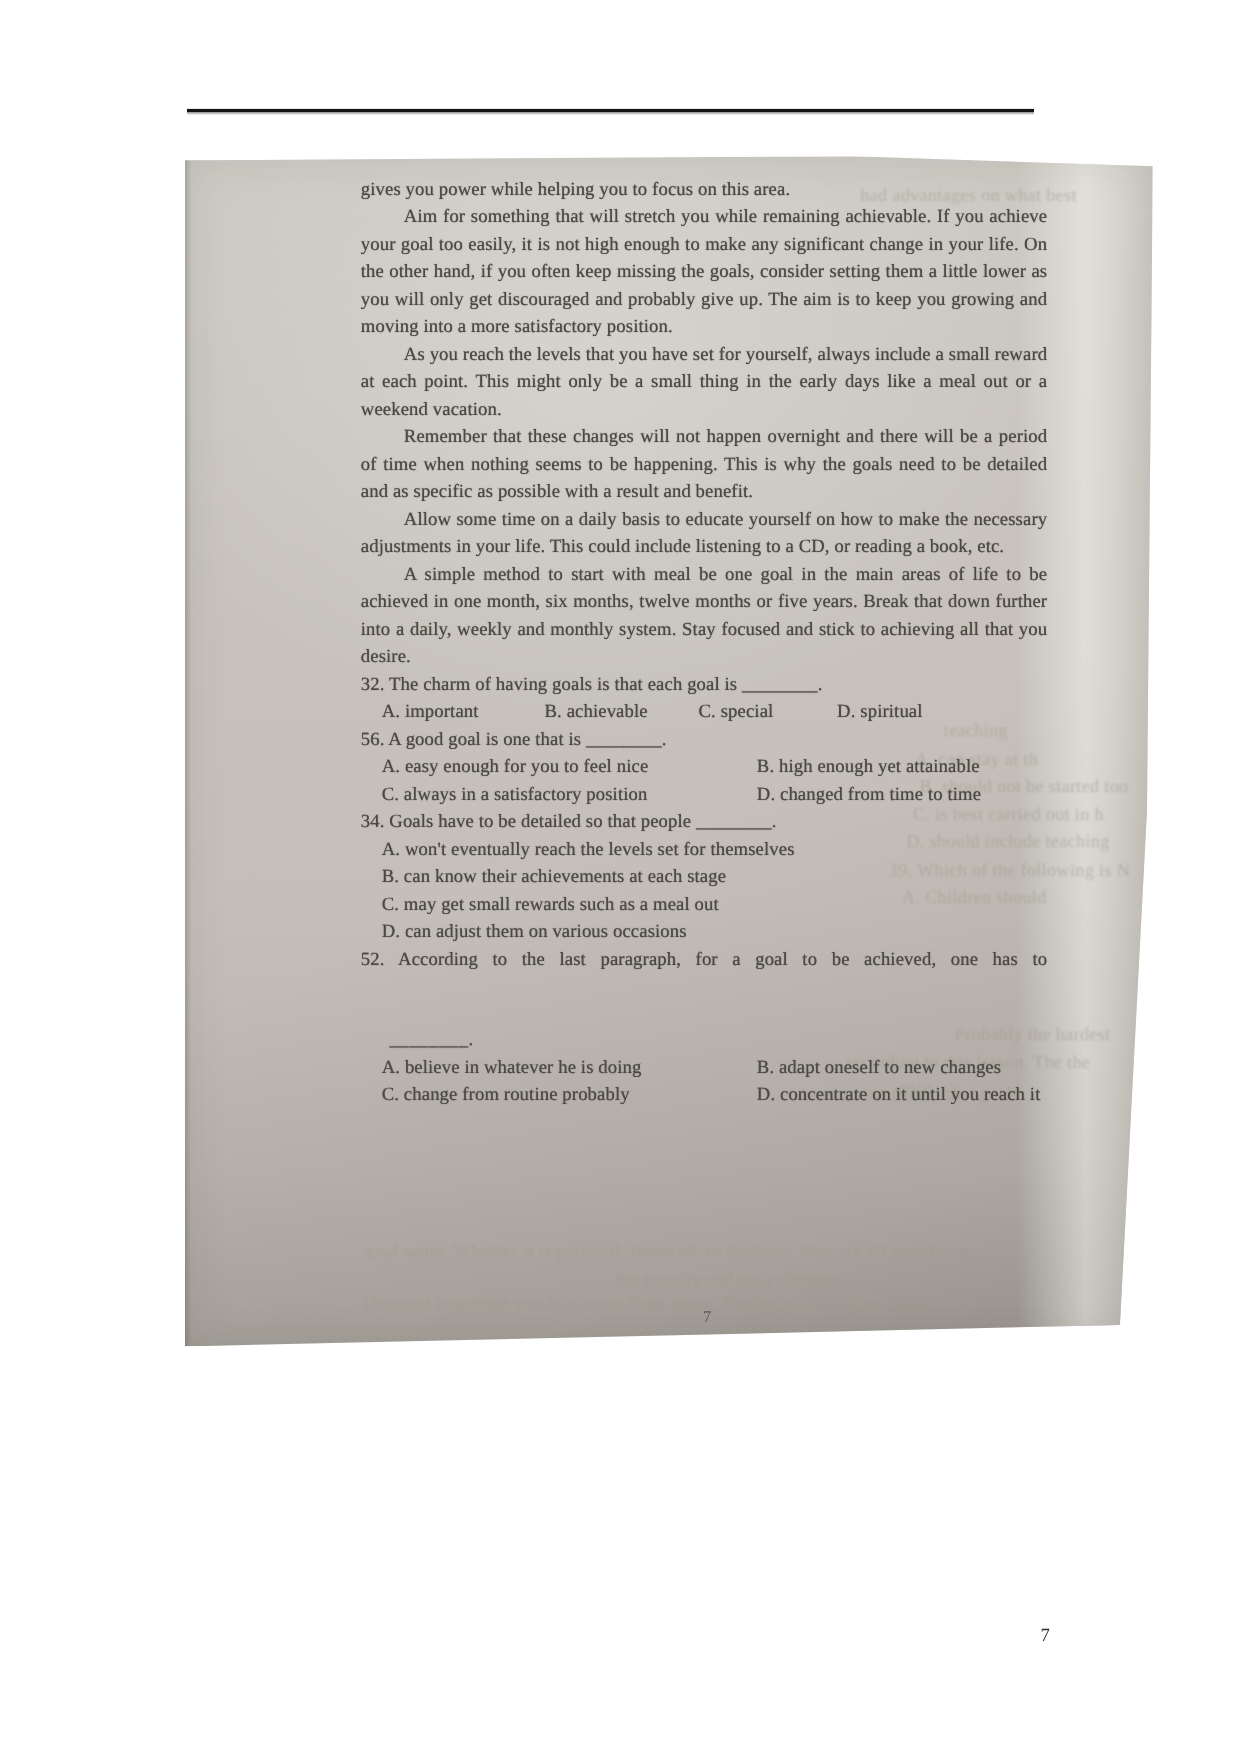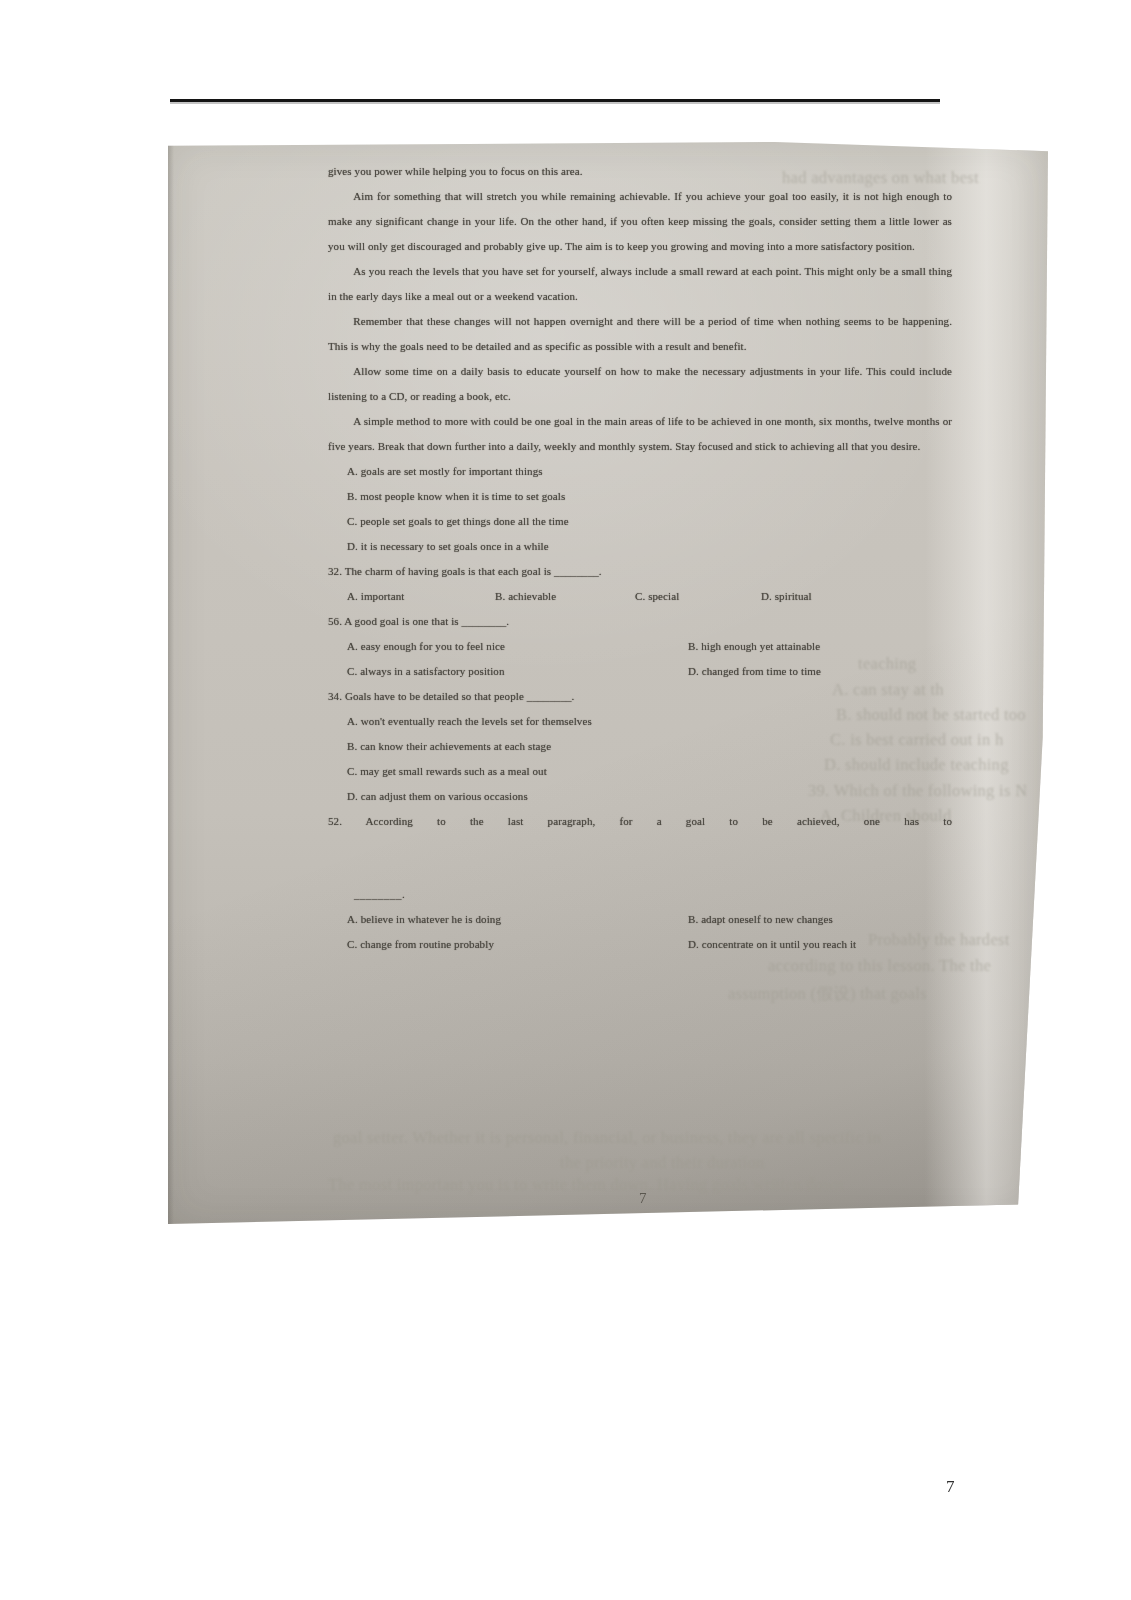--- a/index.html
+++ b/index.html
@@ -20,21 +20,21 @@
       linear-gradient(90deg, rgba(0,0,0,0) 86%, rgba(244,242,238,.55) 93%, rgba(205,202,195,.35) 100%),
       radial-gradient(ellipse 70% 45% at 42% 18%, rgba(255,255,255,.22), rgba(255,255,255,0) 70%),
       linear-gradient(160deg, rgba(0,0,0,0) 55%, rgba(55,50,44,.10) 85%, rgba(55,50,44,.22) 100%),
       linear-gradient(180deg,#cdcac3 0%, #c8c4bd 30%, #c4c0b9 62%, #bab6af 85%, #aeaaa3 100%);
     clip-path:polygon(0% 0.35%, 69% 0%, 100% 0.85%, 99.4% 55%, 96.6% 98.2%, 0% 100%);
     box-shadow:inset 0 0 42px rgba(40,36,30,.10);
     color:#4c4942;
   }
   .photo-text{
     position:absolute;left:160px;top:17px;width:624px;
-    font-size:11px;line-height:25px;
+    font-size:17px;line-height:25px;
     text-shadow:0 0 1px rgba(76,73,66,.85);
     filter:blur(.3px);
     letter-spacing:.1px;
   }
   .photo-text p{margin:0;}
   .para{text-align:justify;text-indent:2.3em;}
   .cont{text-align:left;}
   .question{margin:0;}
   .q-line{text-align:left;}
   .q-line.stretch{text-align:justify;text-align-last:justify;}
@@ -85,30 +85,24 @@
       <span class="bleed" style="left: 392px; top: 1011px; width: 240px;">the priority and their duration</span>
       <span class="bleed" style="left: 160px; top: 1033px; width: 682px;">The most important you is to write them down. Having goals written down</span>
     </div>
   <div class="photo-text">
     <div>
         <p class="cont">gives you power while helping you to focus on this area.</p>
         <p class="para">Aim for something that will stretch you while remaining achievable. If you achieve your goal too easily, it is not high enough to make any significant change in your life. On the other hand, if you often keep missing the goals, consider setting them a little lower as you will only get discouraged and probably give up. The aim is to keep you growing and moving into a more satisfactory position.</p>
         <p class="para">As you reach the levels that you have set for yourself, always include a small reward at each point. This might only be a small thing in the early days like a meal out or a weekend vacation.</p>
         <p class="para">Remember that these changes will not happen overnight and there will be a period of time when nothing seems to be happening. This is why the goals need to be detailed and as specific as possible with a result and benefit.</p>
         <p class="para">Allow some time on a daily basis to educate yourself on how to make the necessary adjustments in your life. This could include listening to a CD, or reading a book, etc.</p>
-        <p class="para">A simple method to more with could be one goal in the main areas of life to be achieved in one month, six months, twelve months or five years. Break that down further into a daily, weekly and monthly system. Stay focused and stick to achieving all that you desire.</p>
+        <p class="para">A simple method to start with meal be one goal in the main areas of life to be achieved in one month, six months, twelve months or five years. Break that down further into a daily, weekly and monthly system. Stay focused and stick to achieving all that you desire.</p>
       </div>
     <div>
         <div class="question">
-          <div class="opts stacked">
-            <div class="opt">A. goals are set mostly for important things</div>
-            <div class="opt">B. most people know when it is time to set goals</div>
-            <div class="opt">C. people set goals to get things done all the time</div>
-            <div class="opt">D. it is necessary to set goals once in a while</div>
-          </div>
         </div>
         <div class="question">
           <div class="q-line">32. The charm of having goals is that each goal is ________.</div>
           <div class="opts inline"><div class="opt">A. important</div><div class="opt">B. achievable</div><div class="opt">C. special</div><div class="opt">D. spiritual</div></div>
         </div>
         <div class="question">
           <div class="q-line">56. A good goal is one that is ________.</div>
           <div class="opts twocol">
             <div class="opt">A. easy enough for you to feel nice</div>
             <div class="opt">B. high enough yet attainable</div>

